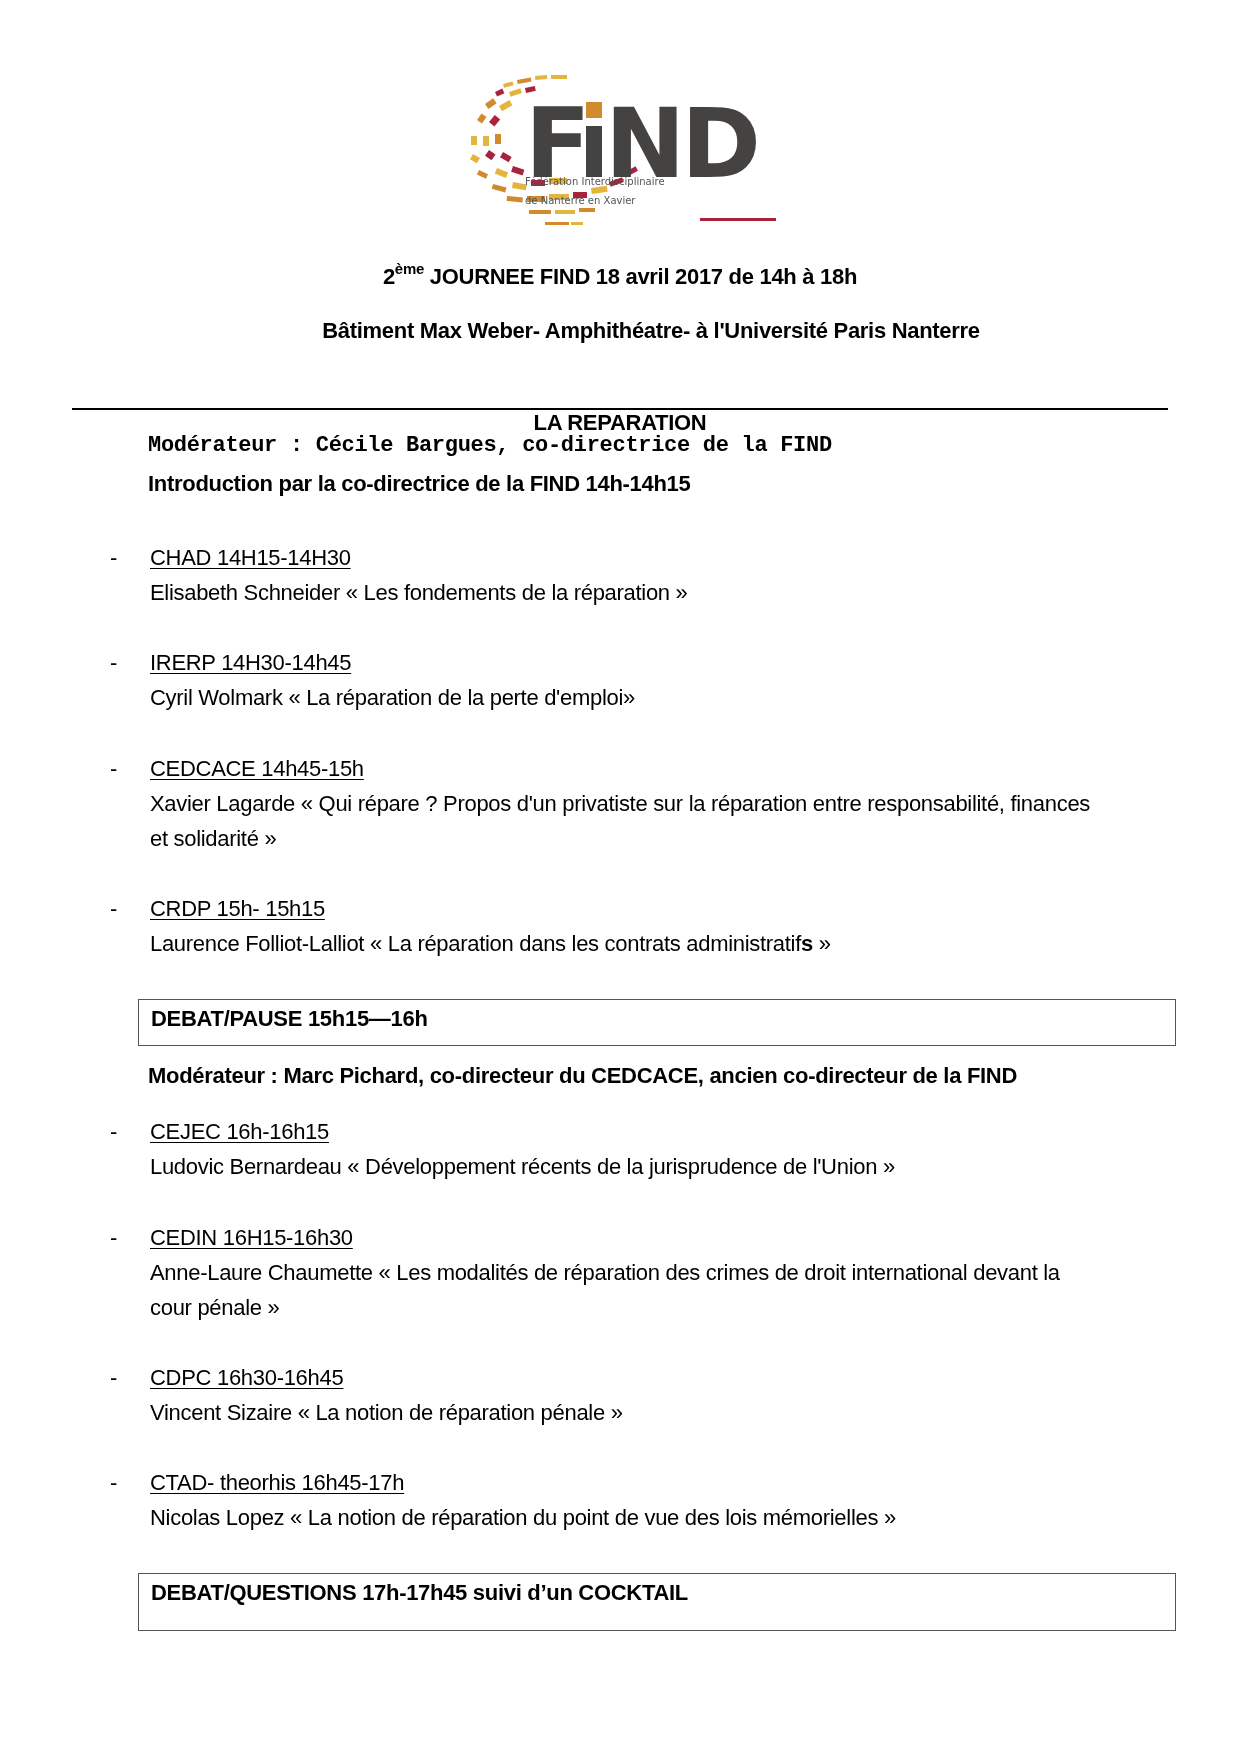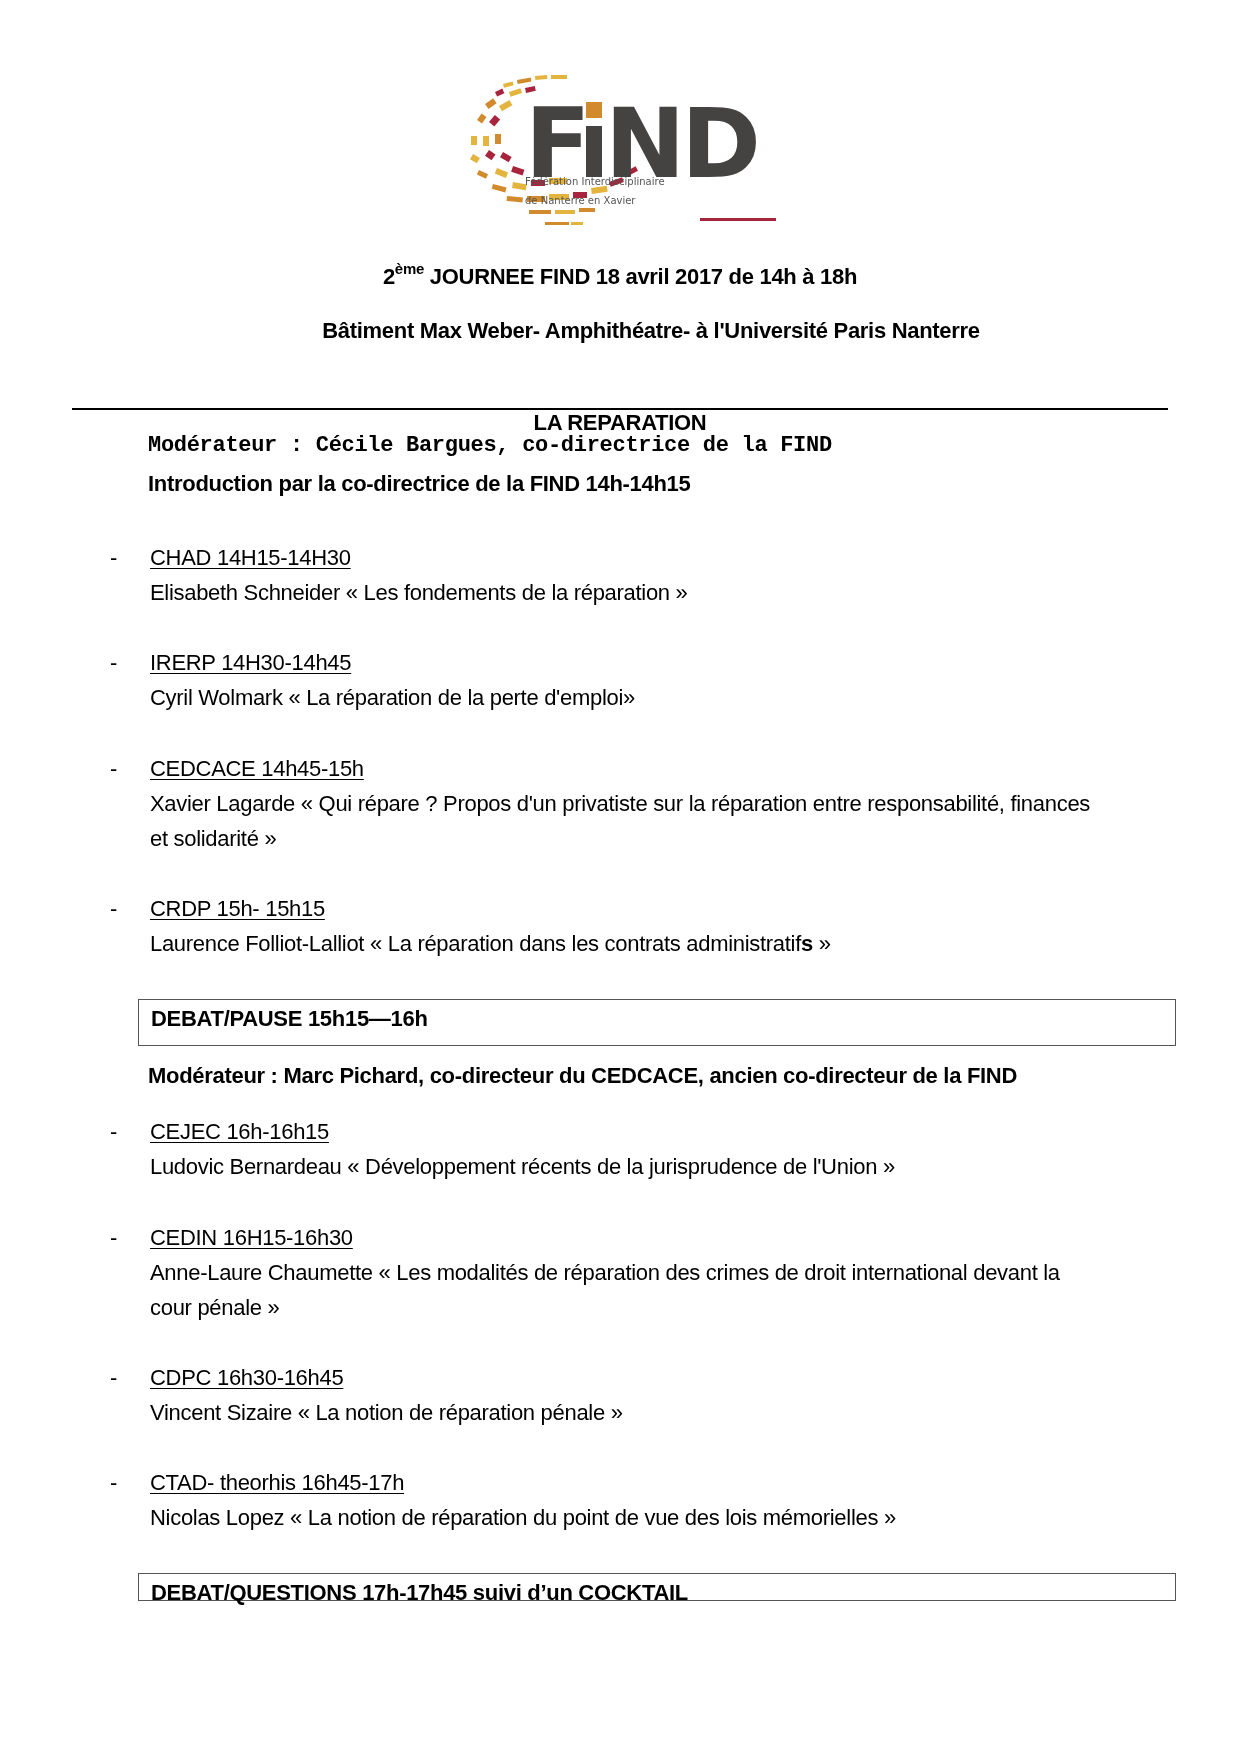--- a/index.html
+++ b/index.html
@@ -134,15 +134,15 @@
   <div class="abs doc-text ul item-head" style="top:1365px;">CDPC 16h30-16h45</div>
   <div class="abs doc-text item-body" style="top:1400px;">Vincent Sizaire « La notion de réparation pénale »</div>
 </div>
 
 <div>
   <div class="abs dash" style="top:1470px;">-</div>
   <div class="abs doc-text ul item-head" style="top:1470px;">CTAD- theorhis 16h45-17h</div>
   <div class="abs doc-text item-body" style="top:1505px;">Nicolas Lopez « La notion de réparation du point de vue des lois mémorielles »</div>
 </div>
 
-<div class="box" style="top:1573px; height:28px;padding-left:32px;">
+<div class="box" style="top:1573px; height:58px;padding-left:32px;">
   <span class="doc-text bold">DEBAT/QUESTIONS 17h-17h45 suivi d’un COCKTAIL</span>
 </div>
 
 </body></html>

